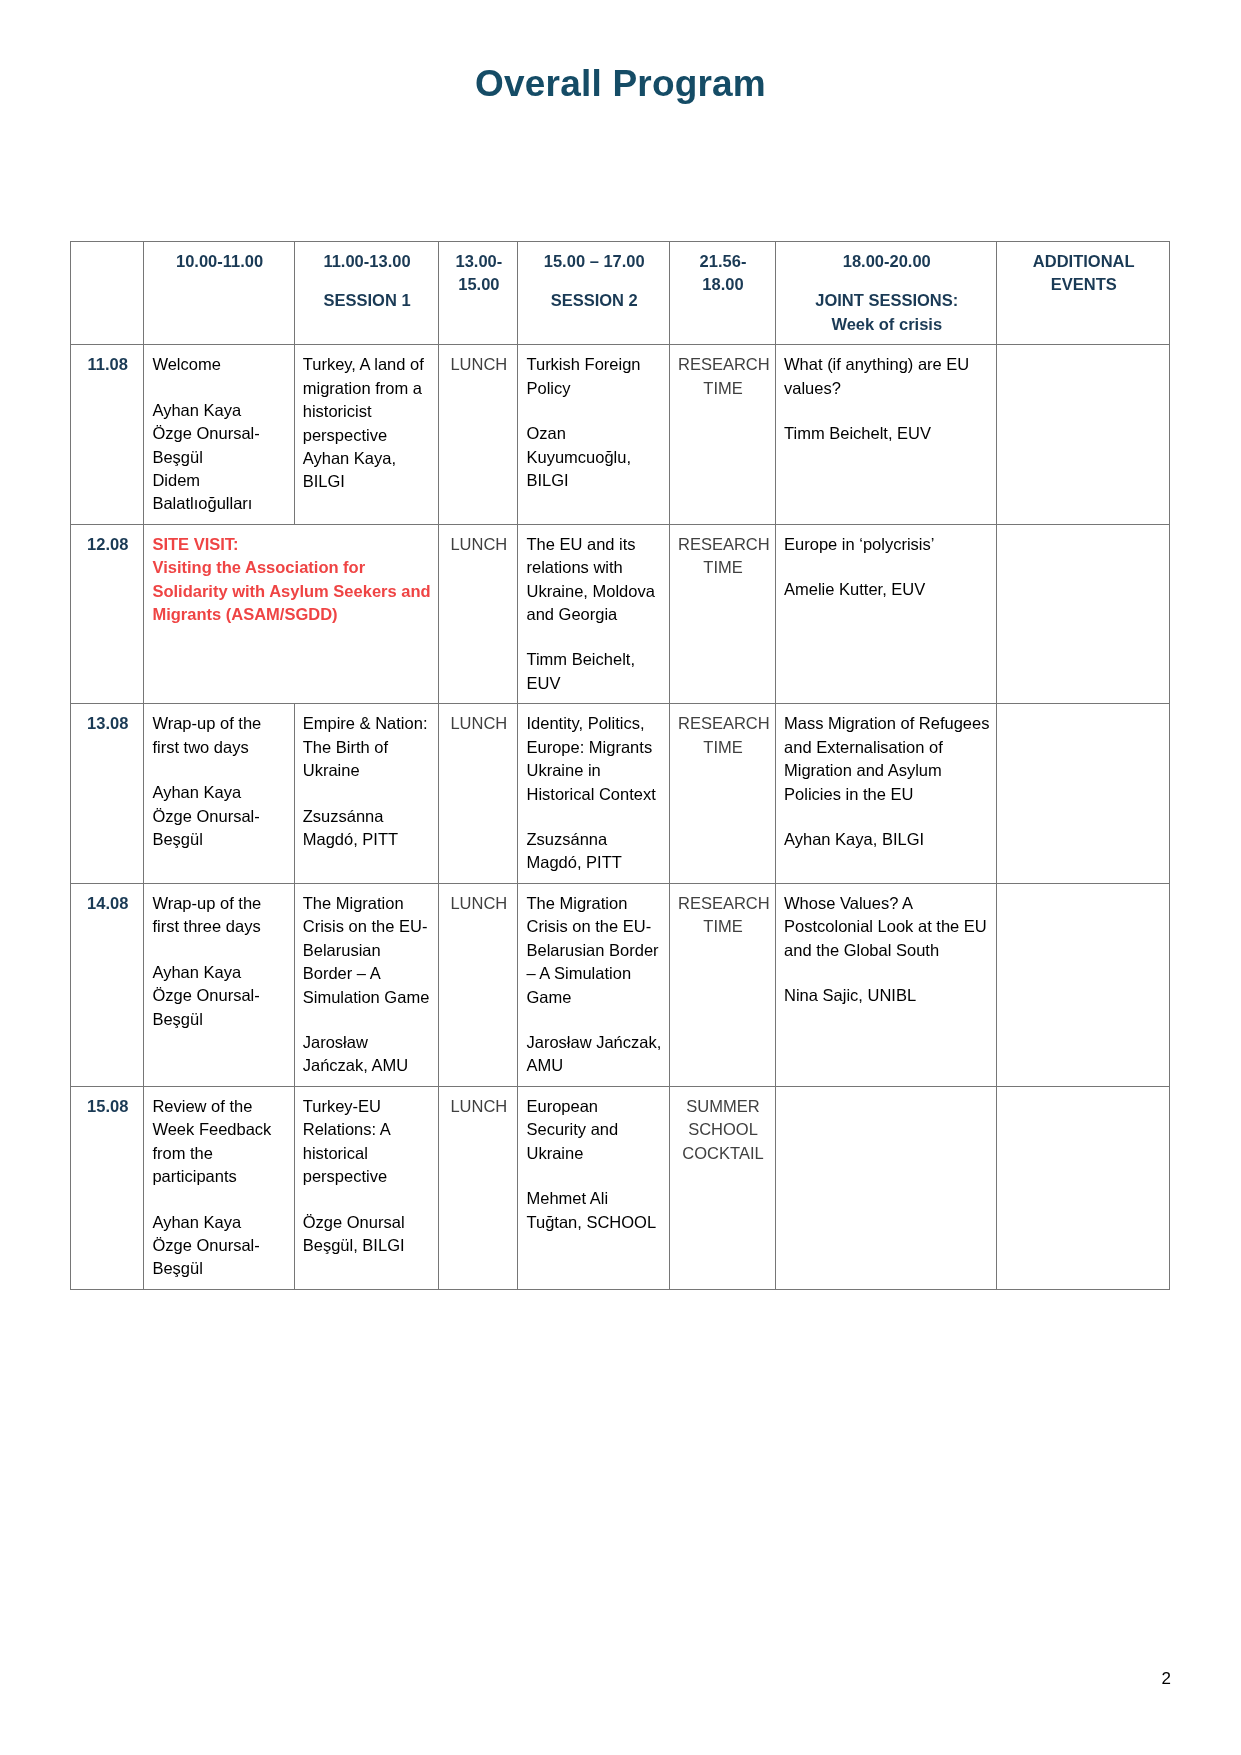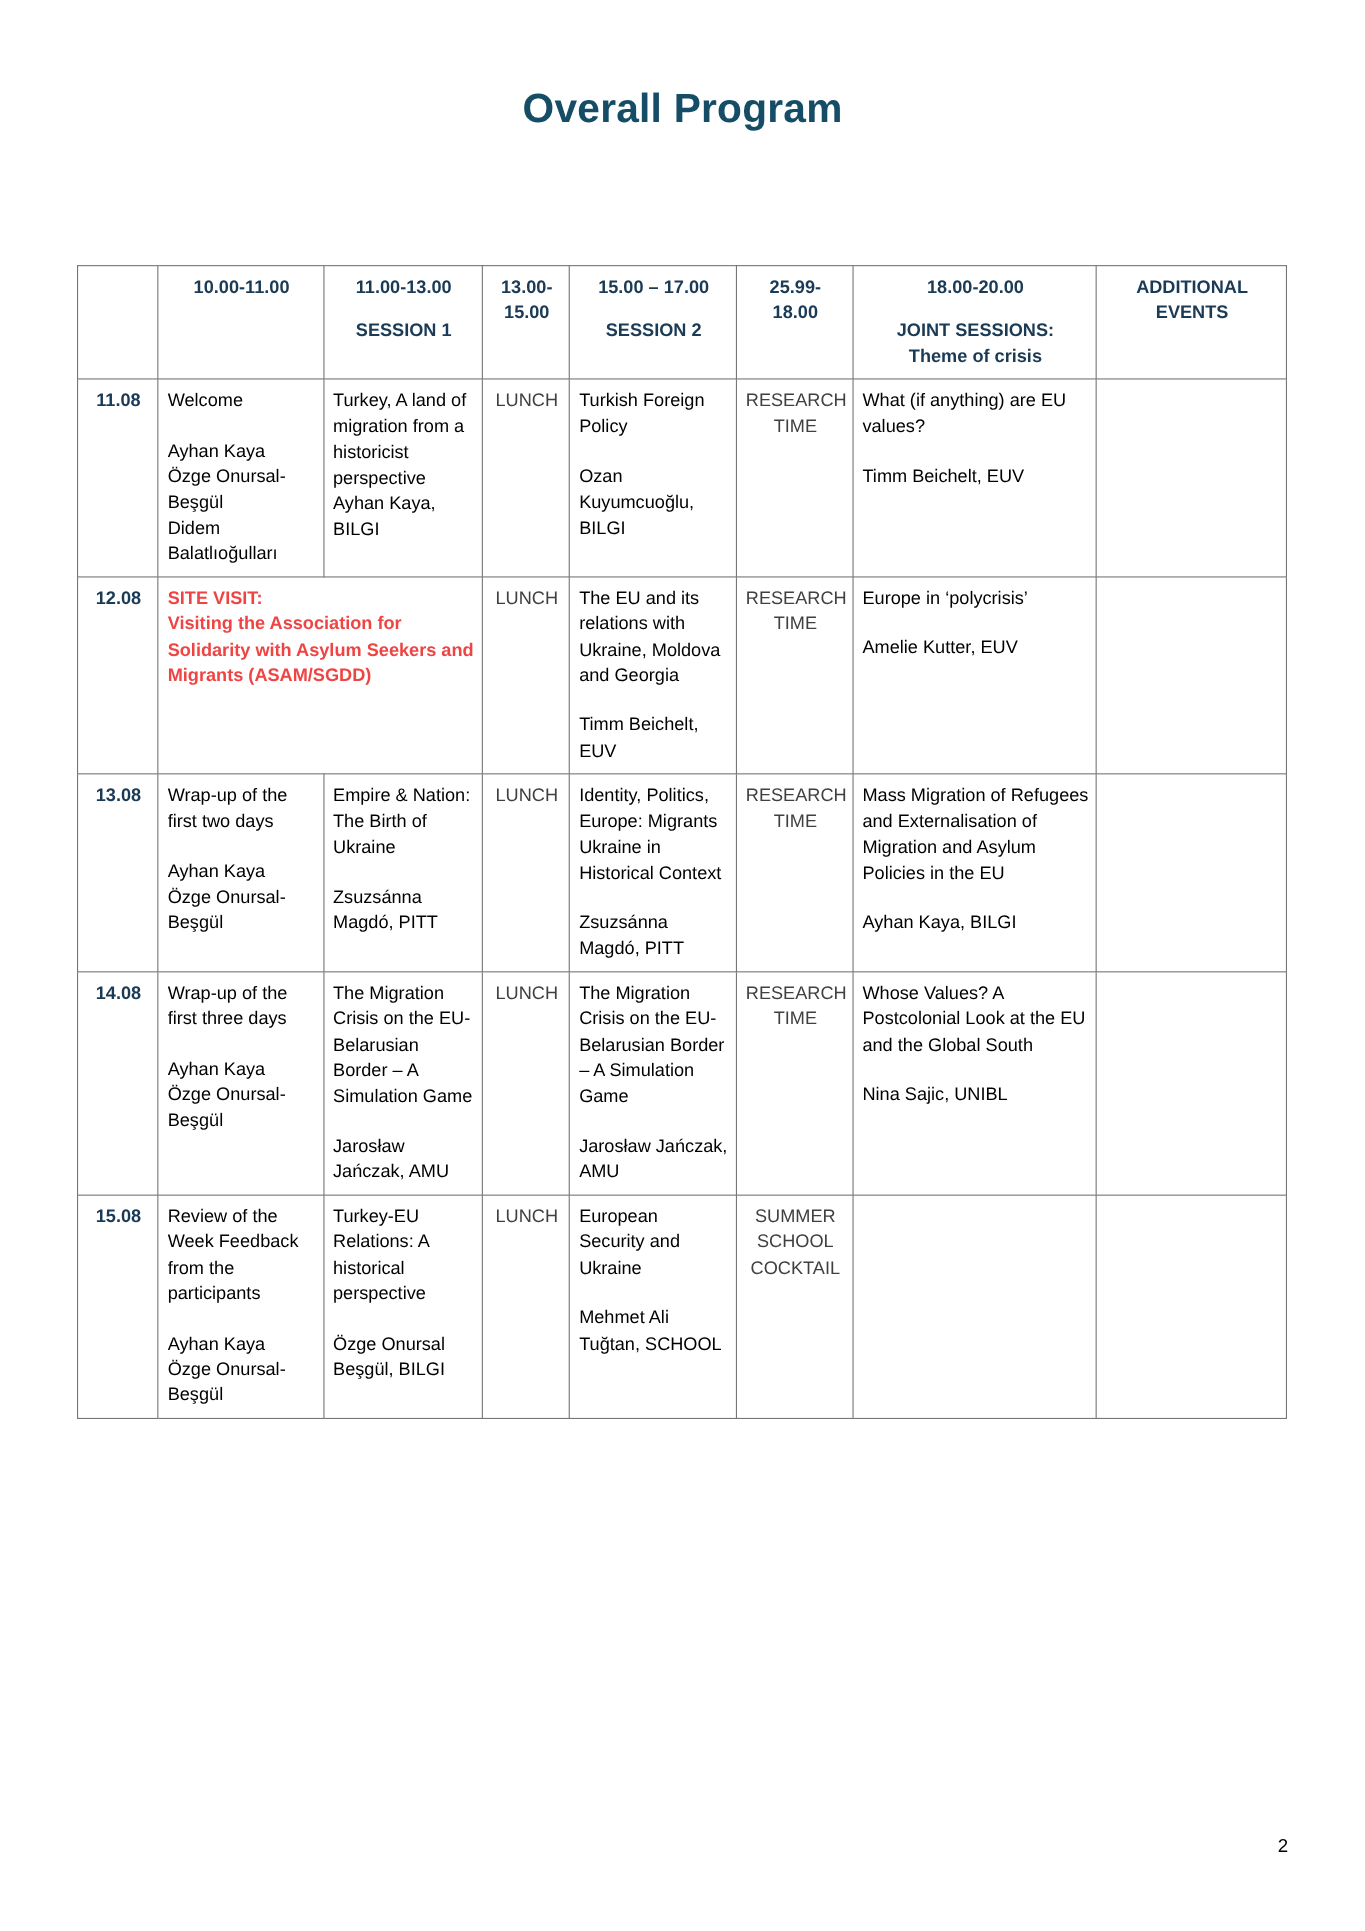--- a/index.html
+++ b/index.html
@@ -12,21 +12,21 @@
     height: 1755px;
     font-family: "Liberation Sans", sans-serif;
     color: #000000;
     position: relative;
     overflow: hidden;
   }
   .page {
     width: 1241px;
     height: 1755px;
     box-sizing: border-box;
-    padding: 15px;
+    padding: 0;
     position: relative;
   }
   .doc-title {
     text-align: center;
     color: #154C66;
     font-size: 37px;
     font-weight: bold;
     letter-spacing: 0.2px;
     margin: 0;
     padding-top: 63px;
@@ -142,28 +142,28 @@
           <td>
             <span class="hline">13.00-</span>
             <span class="hline">15.00</span>
           </td>
           <td>
             <span class="hline">15.00 – 17.00</span>
             <span class="gap"></span>
             <span class="hline">SESSION 2</span>
           </td>
           <td>
-            <span class="hline">25.99-</span>
+            <span class="hline">21.56-</span>
             <span class="hline">18.00</span>
           </td>
           <td>
             <span class="hline">18.00-20.00</span>
             <span class="gap"></span>
             <span class="hline">JOINT SESSIONS:</span>
-            <span class="hline">Theme of crisis</span>
+            <span class="hline">Week of crisis</span>
           </td>
           <td>
             <span class="hline">ADDITIONAL</span>
             <span class="hline">EVENTS</span>
           </td>
         </tr>
 
         <tr>
           <td class="date-cell">11.08</td>
           <td>

